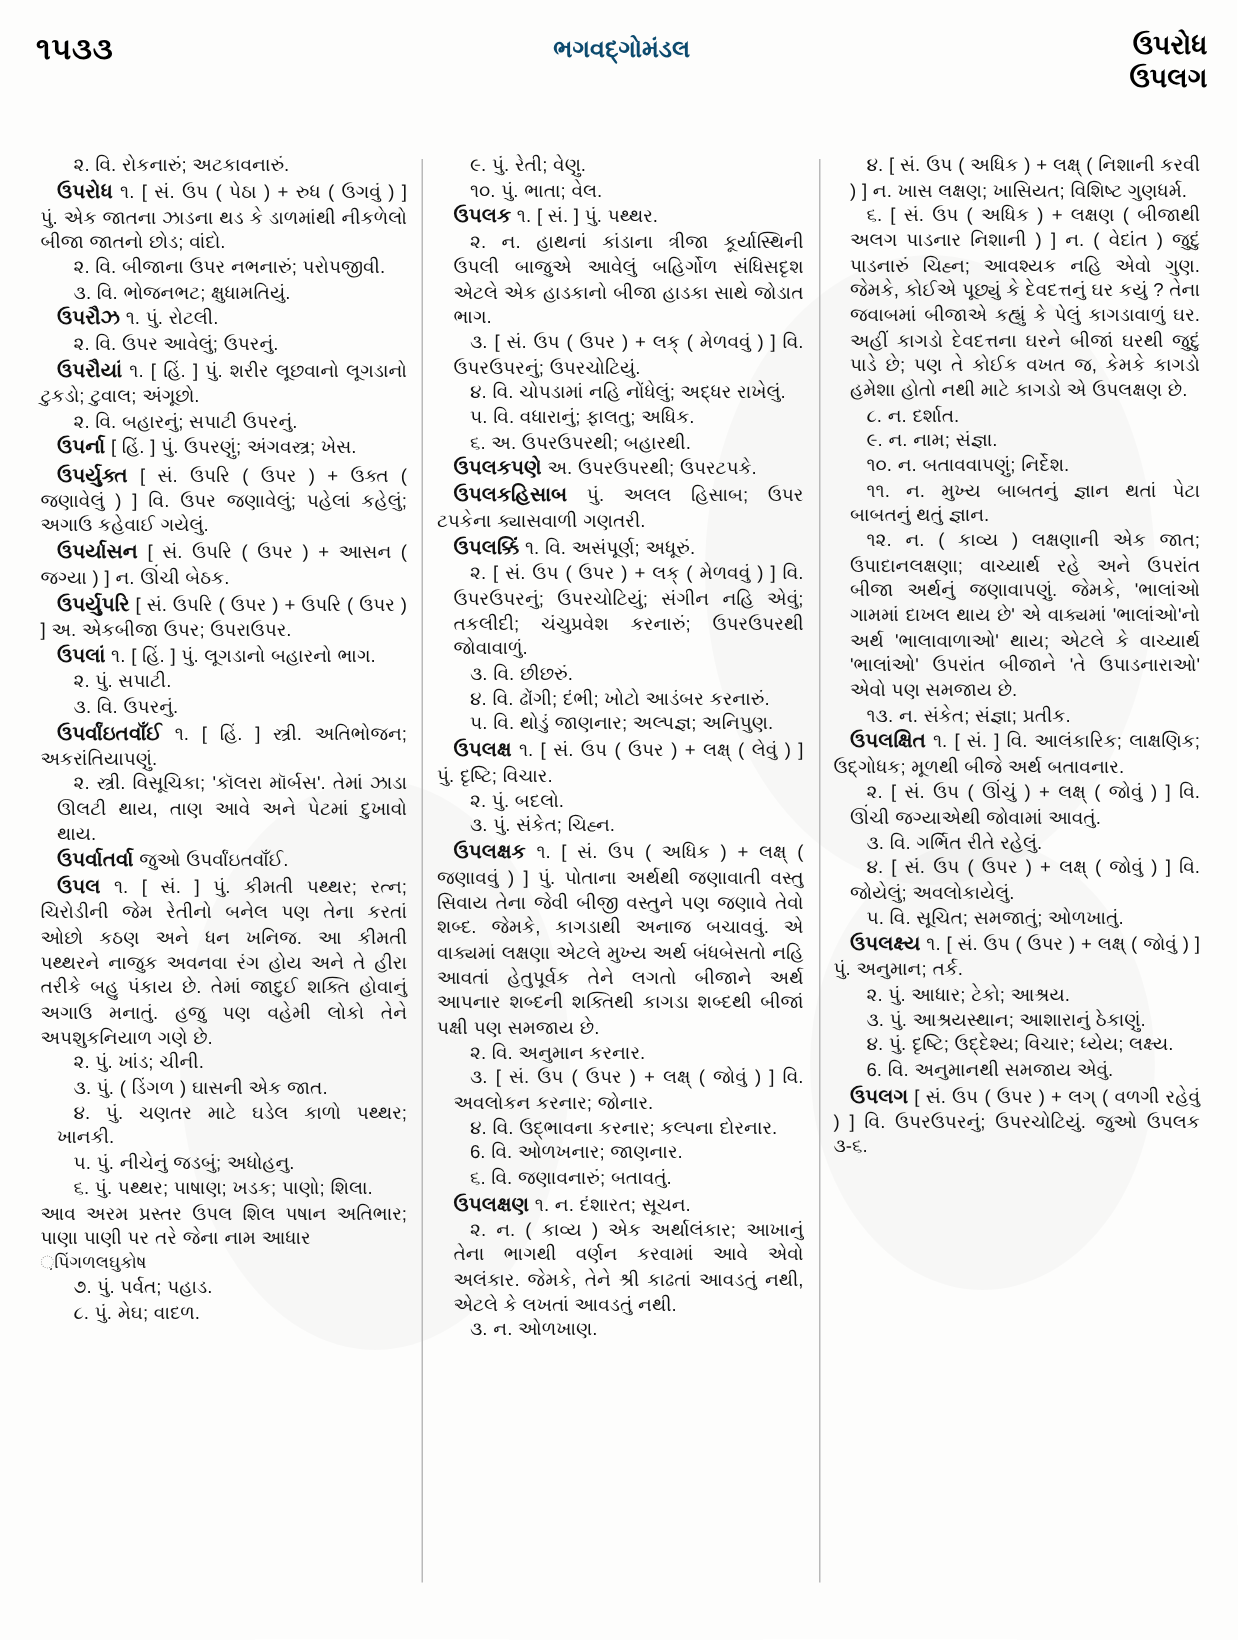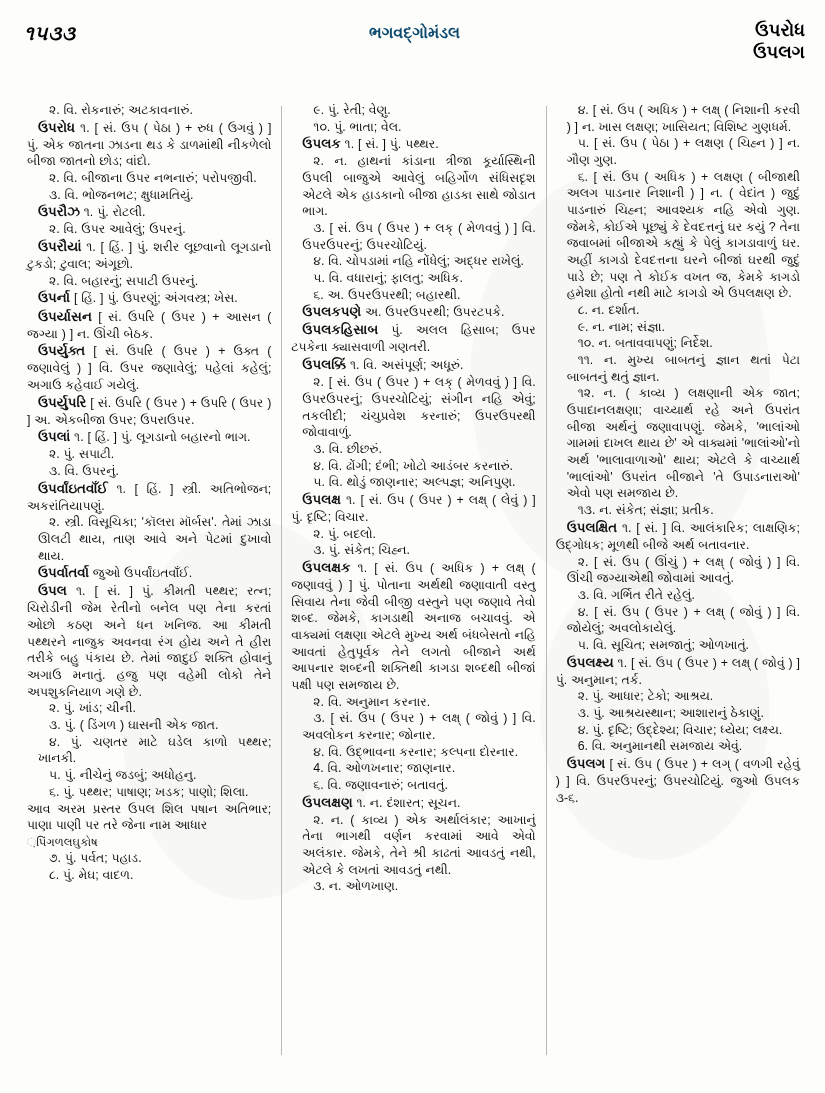--- a/index.html
+++ b/index.html
@@ -37,21 +37,20 @@
     height: 56px;
   }
   .hdr-page-number {
     position: absolute;
     left: 2px;
     top: 0px;
     font-size: 20px;
     font-weight: bold;
     letter-spacing: 0.5px;
     color: #000;
-    font-style: italic;
   }
   .hdr-title {
     position: absolute;
     left: 0; right: 0;
     top: 2px;
     text-align: center;
     font-size: 16px;
     font-weight: bold;
     color: #0c4a6e;
   }
@@ -145,22 +144,22 @@
     <div class="col divider-right">
         <p class="sense sense-hang">૨. વિ. રોકનારું; અટકાવનારું.</p>
         <p class="entry sense-hang"><span class="headword">ઉપરોધ</span><span> ૧. [ સં. ઉપ ( પેઠા ) + રુધ ( ઉગવું ) ] પું. એક જાતના ઝાડના થડ કે ડાળમાંથી નીકળેલો બીજા જાતનો છોડ; વાંદો.</span></p>
         <p class="sense sense-hang">૨. વિ. બીજાના ઉપર નભનારું; પરોપજીવી.</p>
         <p class="sense sense-hang">૩. વિ. ભોજનભટ; ક્ષુધામતિયું.</p>
         <p class="entry sense-hang"><span class="headword">ઉપરૌઝ</span><span> ૧. પું. રોટલી.</span></p>
         <p class="sense sense-hang">૨. વિ. ઉપર આવેલું; ઉપરનું.</p>
         <p class="entry sense-hang"><span class="headword">ઉપરૌયાં</span><span> ૧. [ હિં. ] પું. શરીર લૂછવાનો લૂગડાનો ટુકડો; ટુવાલ; અંગૂછો.</span></p>
         <p class="sense sense-hang">૨. વિ. બહારનું; સપાટી ઉપરનું.</p>
         <p class="entry sense-hang"><span class="headword">ઉપર્ના</span><span> [ હિં. ] પું. ઉપરણું; અંગવસ્ત્ર; ખેસ.</span></p>
+        <p class="entry sense-hang"><span class="headword">ઉપર્યુક્ત</span><span> [ સં. ઉપરિ ( ઉપર ) + ઉક્ત ( જણાવેલું ) ] વિ. ઉપર જણાવેલું; પહેલાં કહેલું; અગાઉ કહેવાઈ ગયેલું.</span></p>
         <p class="entry sense-hang"><span class="headword">ઉપર્યાસન</span><span> [ સં. ઉપરિ ( ઉપર ) + આસન ( જગ્યા ) ] ન. ઊંચી બેઠક.</span></p>
-        <p class="entry sense-hang"><span class="headword">ઉપર્યુક્ત</span><span> [ સં. ઉપરિ ( ઉપર ) + ઉક્ત ( જણાવેલું ) ] વિ. ઉપર જણાવેલું; પહેલાં કહેલું; અગાઉ કહેવાઈ ગયેલું.</span></p>
         <p class="entry sense-hang"><span class="headword">ઉપર્યુપરિ</span><span> [ સં. ઉપરિ ( ઉપર ) + ઉપરિ ( ઉપર ) ] અ. એકબીજા ઉપર; ઉપરાઉપર.</span></p>
         <p class="entry sense-hang"><span class="headword">ઉપલાં</span><span> ૧. [ હિં. ] પું. લૂગડાનો બહારનો ભાગ.</span></p>
         <p class="sense sense-hang">૨. પું. સપાટી.</p>
         <p class="sense sense-hang">૩. વિ. ઉપરનું.</p>
         <p class="entry sense-hang"><span class="headword">ઉપર્વાંઇતવાઁઈ</span><span> ૧. [ હિં. ] સ્ત્રી. અતિભોજન; અકરાંતિયાપણું.</span></p>
         <p class="sense sense-hang">૨. સ્ત્રી. વિસૂચિકા; 'કૉલરા મૉર્બસ'. તેમાં ઝાડા ઊલટી થાય, તાણ આવે અને પેટમાં દુખાવો થાય.</p>
         <p class="entry sense-hang"><span class="headword">ઉપર્વાતર્વા</span><span> જુઓ ઉપર્વાંઇતવાઁઈ.</span></p>
         <p class="entry sense-hang"><span class="headword">ઉપલ</span><span> ૧. [ સં. ] પું. કીમતી પથ્થર; રત્ન; ચિરોડીની જેમ રેતીનો બનેલ પણ તેના કરતાં ઓછો કઠણ અને ધન ખનિજ. આ કીમતી પથ્થરને નાજુક અવનવા રંગ હોય અને તે હીરા તરીકે બહુ પંકાય છે. તેમાં જાદુઈ શક્તિ હોવાનું અગાઉ મનાતું. હજુ પણ વહેમી લોકો તેને અપશુકનિયાળ ગણે છે.</span></p>
         <p class="sense sense-hang">૨. પું. ખાંડ; ચીની.</p>
         <p class="sense sense-hang">૩. પું. ( ડિંગળ ) ઘાસની એક જાત.</p>
@@ -188,29 +187,28 @@
         <p class="sense sense-hang">૩. વિ. છીછરું.</p>
         <p class="sense sense-hang">૪. વિ. ઢોંગી; દંભી; ખોટો આડંબર કરનારું.</p>
         <p class="sense sense-hang">૫. વિ. થોડું જાણનાર; અલ્પજ્ઞ; અનિપુણ.</p>
         <p class="entry sense-hang"><span class="headword">ઉપલક્ષ</span><span> ૧. [ સં. ઉપ ( ઉપર ) + લક્ષ્ ( લેવું ) ] પું. દૃષ્ટિ; વિચાર.</span></p>
         <p class="sense sense-hang">૨. પું. બદલો.</p>
         <p class="sense sense-hang">૩. પું. સંકેત; ચિહ્ન.</p>
         <p class="entry sense-hang"><span class="headword">ઉપલક્ષક</span><span> ૧. [ સં. ઉપ ( અધિક ) + લક્ષ્ ( જણાવવું ) ] પું. પોતાના અર્થથી જણાવાતી વસ્તુ સિવાય તેના જેવી બીજી વસ્તુને પણ જણાવે તેવો શબ્દ. જેમકે, કાગડાથી અનાજ બચાવવું. એ વાક્યમાં લક્ષણા એટલે મુખ્ય અર્થ બંધબેસતો નહિ આવતાં હેતુપૂર્વક તેને લગતો બીજાને અર્થ આપનાર શબ્દની શક્તિથી કાગડા શબ્દથી બીજાં પક્ષી પણ સમજાય છે.</span></p>
         <p class="sense sense-hang">૨. વિ. અનુમાન કરનાર.</p>
         <p class="sense sense-hang">૩. [ સં. ઉપ ( ઉપર ) + લક્ષ્ ( જોવું ) ] વિ. અવલોકન કરનાર; જોનાર.</p>
         <p class="sense sense-hang">૪. વિ. ઉદ્ભાવના કરનાર; કલ્પના દોરનાર.</p>
-        <p class="sense sense-hang">4. વિ. ઓળખનાર; જાણનાર.</p>
+        <p class="sense sense-hang">6. વિ. ઓળખનાર; જાણનાર.</p>
         <p class="sense sense-hang">૬. વિ. જણાવનારું; બતાવતું.</p>
         <p class="entry sense-hang"><span class="headword">ઉપલક્ષણ</span><span> ૧. ન. દંશારત; સૂચન.</span></p>
         <p class="sense sense-hang">૨. ન. ( કાવ્ય ) એક અર્થાલંકાર; આખાનું તેના ભાગથી વર્ણન કરવામાં આવે એવો અલંકાર. જેમકે, તેને શ્રી કાઢતાં આવડતું નથી, એટલે કે લખતાં આવડતું નથી.</p>
         <p class="sense sense-hang">૩. ન. ઓળખાણ.</p>
       </div>
     <div class="col">
         <p class="sense sense-hang">૪. [ સં. ઉપ ( અધિક ) + લક્ષ્ ( નિશાની કરવી ) ] ન. ખાસ લક્ષણ; ખાસિયત; વિશિષ્ટ ગુણધર્મ.</p>
-        <p class="sense sense-hang">૫. [ સં. ઉપ ( પેઠા ) + લક્ષણ ( ચિહ્ન ) ] ન. ગૌણ ગુણ.</p>
         <p class="sense sense-hang">૬. [ સં. ઉપ ( અધિક ) + લક્ષણ ( બીજાથી અલગ પાડનાર નિશાની ) ] ન. ( વેદાંત ) જુદું પાડનારું ચિહ્ન; આવશ્યક નહિ એવો ગુણ. જેમકે, કોઈએ પૂછ્યું કે દેવદત્તનું ઘર કયું ? તેના જવાબમાં બીજાએ કહ્યું કે પેલું કાગડાવાળું ઘર. અહીં કાગડો દેવદત્તના ઘરને બીજાં ઘરથી જુદું પાડે છે; પણ તે કોઈક વખત જ, કેમકે કાગડો હમેશા હોતો નથી માટે કાગડો એ ઉપલક્ષણ છે.</p>
         <p class="sense sense-hang">૮. ન. દર્શાત.</p>
         <p class="sense sense-hang">૯. ન. નામ; સંજ્ઞા.</p>
         <p class="sense sense-hang">૧૦. ન. બતાવવાપણું; નિર્દેશ.</p>
         <p class="sense sense-hang">૧૧. ન. મુખ્ય બાબતનું જ્ઞાન થતાં પેટા બાબતનું થતું જ્ઞાન.</p>
         <p class="sense sense-hang">૧૨. ન. ( કાવ્ય ) લક્ષણાની એક જાત; ઉપાદાનલક્ષણા; વાચ્યાર્થ રહે અને ઉપરાંત બીજા અર્થનું જણાવાપણું. જેમકે, 'ભાલાંઓ ગામમાં દાખલ થાય છે' એ વાક્યમાં 'ભાલાંઓ'નો અર્થ 'ભાલાવાળાઓ' થાય; એટલે કે વાચ્યાર્થ 'ભાલાંઓ' ઉપરાંત બીજાને 'તે ઉપાડનારાઓ' એવો પણ સમજાય છે.</p>
         <p class="sense sense-hang">૧૩. ન. સંકેત; સંજ્ઞા; પ્રતીક.</p>
         <p class="entry sense-hang"><span class="headword">ઉપલક્ષિત</span><span> ૧. [ સં. ] વિ. આલંકારિક; લાક્ષણિક; ઉદ્ગોધક; મૂળથી બીજે અર્થ બતાવનાર.</span></p>
         <p class="sense sense-hang">૨. [ સં. ઉપ ( ઊંચું ) + લક્ષ્ ( જોવું ) ] વિ. ઊંચી જગ્યાએથી જોવામાં આવતું.</p>
         <p class="sense sense-hang">૩. વિ. ગર્ભિત રીતે રહેલું.</p>

